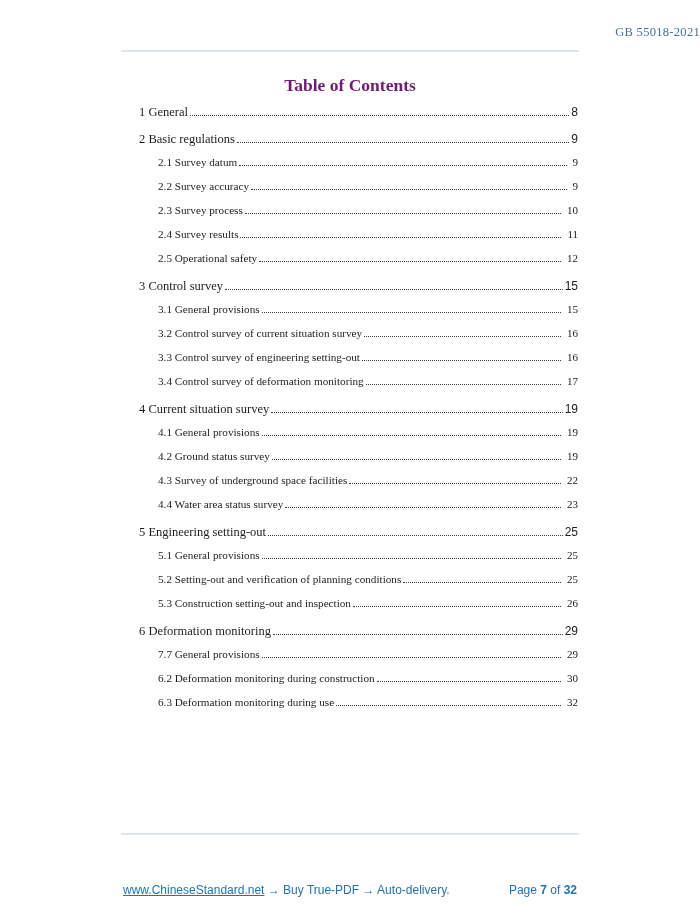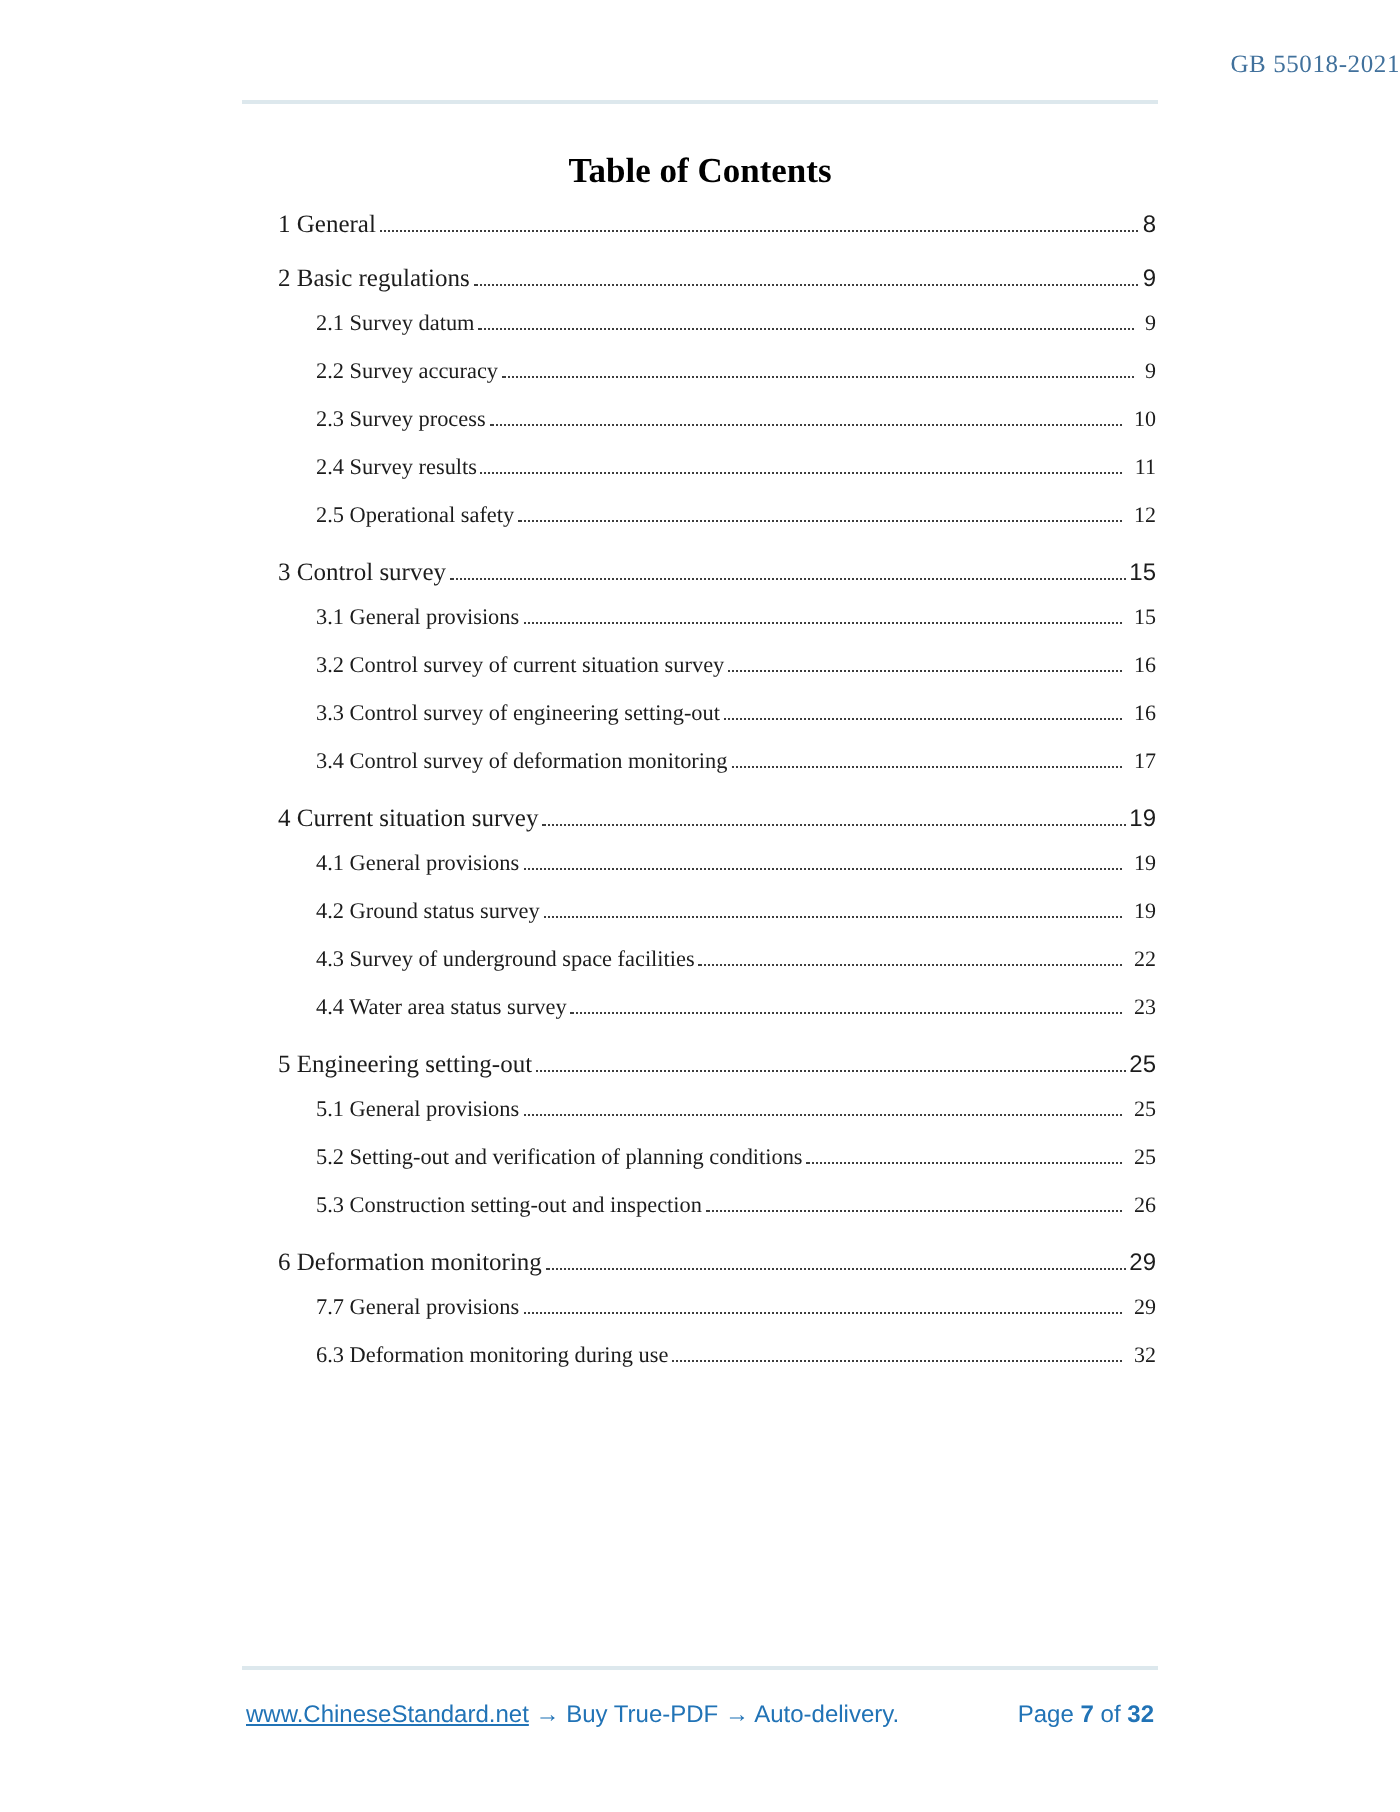--- a/index.html
+++ b/index.html
@@ -27,21 +27,21 @@
     margin: 10px 121px 0 121px;
     border: 0;
     border-top: 2px solid #dde8ed;
   }
   .doc-title {
     margin-top: 22px;
     text-align: center;
     font-size: 17.5px;
     line-height: 22px;
     font-weight: bold;
-    color: #000000;
+    color: #701a75;
   }
   .toc {
     margin: 9px 122px 0 123px;
   }
   .toc-row {
     display: flex;
     align-items: baseline;
     height: 24px;
   }
   .toc-row.level1 { font-size: 12.5px; margin-left: 16px; }
@@ -63,21 +63,21 @@
   .toc-row.level2 .toc-page { font-size: 11px; }
   .footer-rule {
     position: absolute;
     left: 121px; right: 121px; top: 833px;
     border: 0;
     border-top: 2px solid #dde8ed;
     margin: 0;
   }
   .footer {
     position: absolute;
-    left: 123px; right: 123px; top: 850px;
+    left: 123px; right: 123px; top: 883px;
     display: flex;
     justify-content: space-between;
     align-items: baseline;
     font-family: "Liberation Sans", sans-serif;
     font-size: 12px;
     color: #2173b6;
   }
   .footer-left { white-space: pre-wrap; }
   .footer-link {
     color: #2173b6;
@@ -230,20 +230,25 @@
     <span class="toc-leader"></span>
     <span class="toc-page">29</span>
   </div>
 
   <div class="toc-row level2">
     <span class="toc-label">7.7 General provisions</span>
     <span class="toc-leader"></span>
     <span class="toc-page">29</span>
   </div>
 
+  <div class="toc-row level2">
+    <span class="toc-label">6.2 Deformation monitoring during construction</span>
+    <span class="toc-leader"></span>
+    <span class="toc-page">30</span>
+  </div>
 
   <div class="toc-row level2">
     <span class="toc-label">6.3 Deformation monitoring during use</span>
     <span class="toc-leader"></span>
     <span class="toc-page">32</span>
   </div>
 </div>
 
   <hr class="footer-rule">
 

